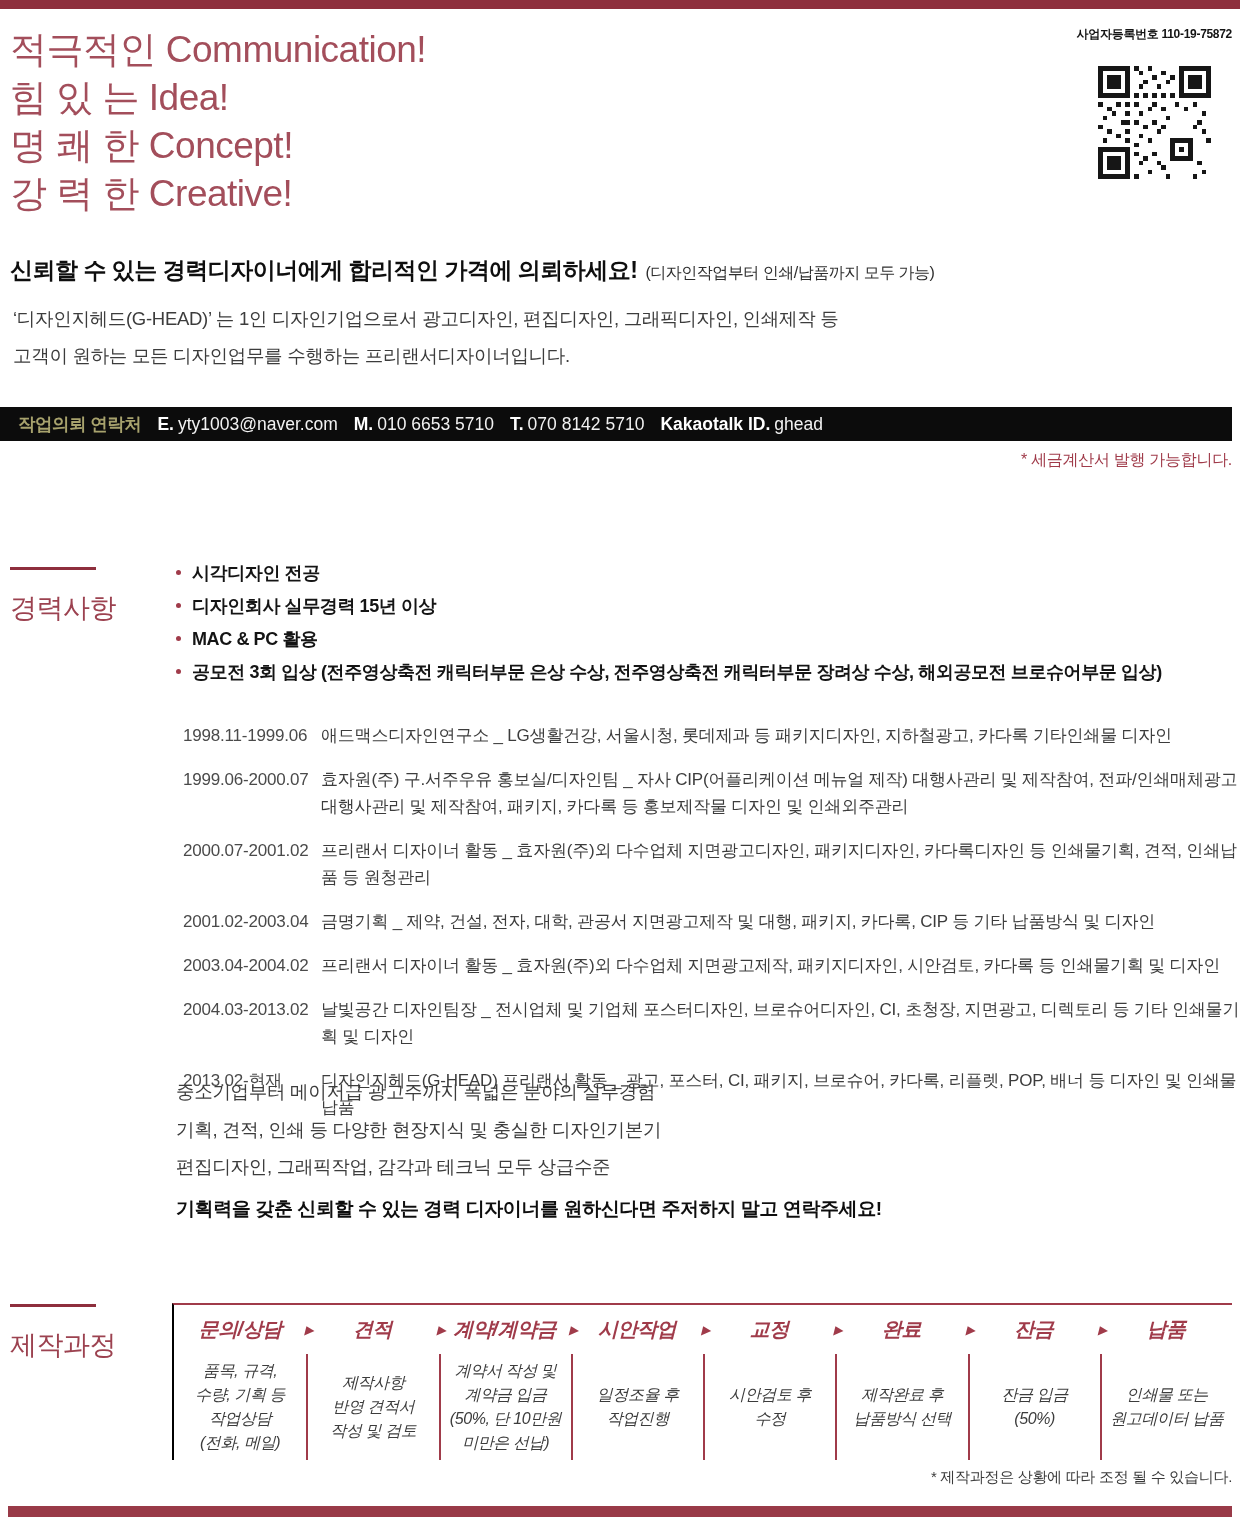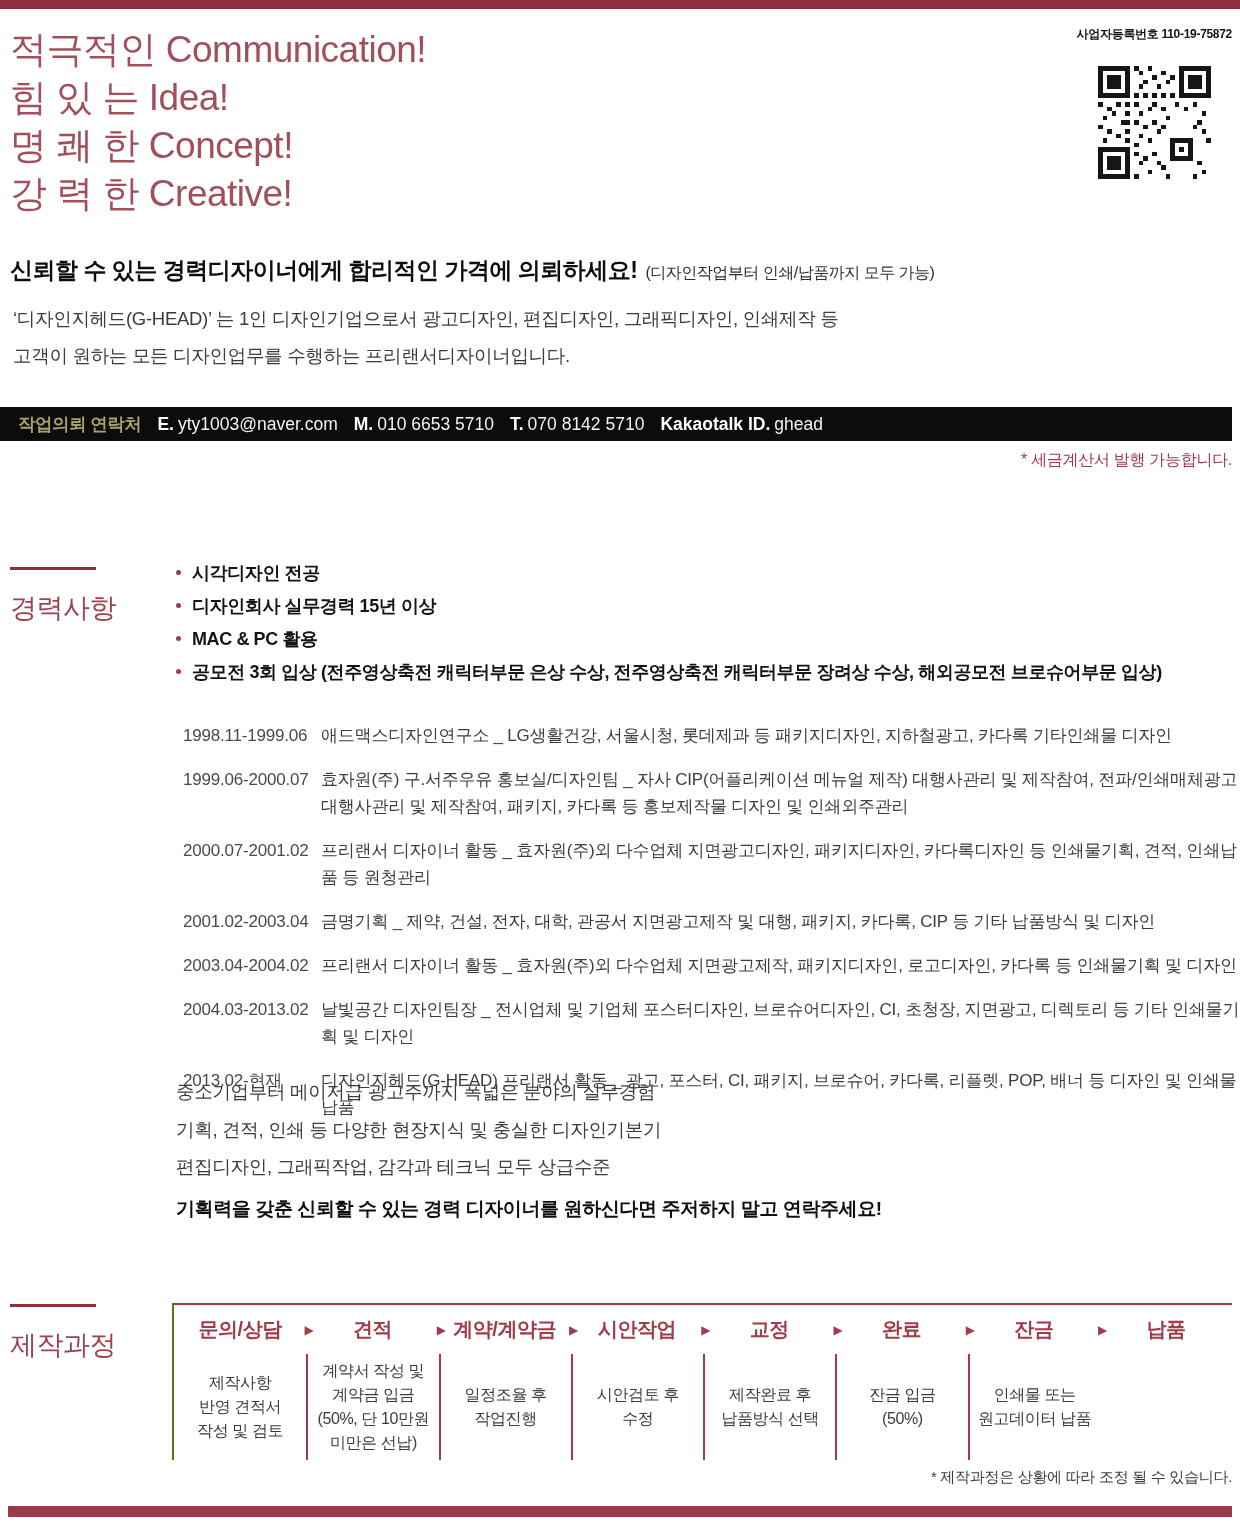--- a/index.html
+++ b/index.html
@@ -34,21 +34,21 @@
   .bullets{left:176px;top:561px;}
   .bullet{display:flex;align-items:baseline;height:33px;font-size:18px;font-weight:bold;color:#141414;letter-spacing:-0.4px;}
   .bullet .dot{flex:0 0 5px;width:5px;height:5px;border-radius:50%;background:#a03b4a;margin-right:11px;position:relative;top:-4px;}
   .history{left:176px;top:722px;width:1058px;margin-left:7px;}
   .h-row{display:flex;margin-bottom:17px;font-size:17px;line-height:27px;letter-spacing:-0.2px;}
   .h-period{flex:0 0 138px;color:#4a4a4a;}
   .h-desc{flex:1;color:#3c3c3c;}
   .summary{left:176px;top:1073px;font-size:18.5px;line-height:37.5px;color:#3c3c3c;letter-spacing:-0.3px;}
   .cta{left:176px;top:1196px;font-size:19px;font-weight:bold;color:#0e0e0e;letter-spacing:-0.4px;}
   
-  .proc-table{left:172px;top:1303px;width:1060px;border-top:2px solid #a03b4a;border-left:2px solid #4d7c0f;box-sizing:border-box;}
+  .proc-table{left:172px;top:1303px;width:1060px;border-top:2px solid #a03b4a;border-left:2px solid #000000;box-sizing:border-box;font-style:italic;}
   .proc-head{display:grid;grid-template-columns:repeat(8,1fr);height:49px;align-items:center;}
   .proc-head .ph{position:relative;text-align:center;color:#a03b4a;font-weight:bold;font-size:20px;letter-spacing:-0.5px;}
   .proc-head .arrow{position:absolute;right:-7px;top:50%;transform:translateY(-50%);font-size:12px;color:#a03b4a;font-weight:normal;}
   .proc-body{display:grid;grid-template-columns:repeat(8,1fr);}
   .proc-body .pc{min-height:106px;border-left:2px solid #a03b4a;box-sizing:border-box;display:flex;align-items:center;justify-content:center;
     text-align:center;font-size:16px;line-height:24px;color:#3c3c3c;white-space:pre-line;padding:4px 4px;letter-spacing:-0.4px;}
   .proc-body .pc:first-child{border-left:none;}
   .proc-note{right:8px;top:1468px;font-size:15px;color:#3a3a3a;letter-spacing:-0.3px;}
 </style>
 </head>
@@ -152,21 +152,21 @@
     <div class="h-row">
         <span class="h-period">2000.07-2001.02</span>
         <span class="h-desc">프리랜서 디자이너 활동 _ 효자원(주)외 다수업체 지면광고디자인, 패키지디자인, 카다록디자인 등 인쇄물기획, 견적, 인쇄납품 등 원청관리</span>
       </div>
     <div class="h-row">
         <span class="h-period">2001.02-2003.04</span>
         <span class="h-desc">금명기획 _ 제약, 건설, 전자, 대학, 관공서 지면광고제작 및 대행, 패키지, 카다록, CIP 등 기타 납품방식 및 디자인</span>
       </div>
     <div class="h-row">
         <span class="h-period">2003.04-2004.02</span>
-        <span class="h-desc">프리랜서 디자이너 활동 _ 효자원(주)외 다수업체 지면광고제작, 패키지디자인, 로고디자인, 카다록 등 인쇄물기획 및 디자인</span>
+        <span class="h-desc">프리랜서 디자이너 활동 _ 효자원(주)외 다수업체 지면광고제작, 패키지디자인, 시안검토, 카다록 등 인쇄물기획 및 디자인</span>
       </div>
     <div class="h-row">
         <span class="h-period">2004.03-2013.02</span>
         <span class="h-desc">날빛공간 디자인팀장 _ 전시업체 및 기업체 포스터디자인, 브로슈어디자인, CI, 초청장, 지면광고, 디렉토리 등 기타 인쇄물기획 및 디자인</span>
       </div>
     <div class="h-row">
         <span class="h-period">2013.02-현재</span>
         <span class="h-desc">디자인지헤드(G-HEAD) 프리랜서 활동 _ 광고, 포스터, CI, 패키지, 브로슈어, 카다록, 리플렛, POP, 배너 등 디자인 및 인쇄물 납품</span>
       </div>
   </div>
@@ -186,20 +186,24 @@
       <div class="ph"><span>문의/상담</span><span class="arrow">▶</span></div>
       <div class="ph"><span>견적</span><span class="arrow">▶</span></div>
       <div class="ph"><span>계약/계약금</span><span class="arrow">▶</span></div>
       <div class="ph"><span>시안작업</span><span class="arrow">▶</span></div>
       <div class="ph"><span>교정</span><span class="arrow">▶</span></div>
       <div class="ph"><span>완료</span><span class="arrow">▶</span></div>
       <div class="ph"><span>잔금</span><span class="arrow">▶</span></div>
       <div class="ph"><span>납품</span></div>
     </div>
     <div class="proc-body">
+      <div class="pc">품목, 규격,
+수량, 기획 등
+작업상담
+(전화, 메일)</div>
       <div class="pc">제작사항
 반영 견적서
 작성 및 검토</div>
       <div class="pc">계약서 작성 및
 계약금 입금
 (50%, 단 10만원
 미만은 선납)</div>
       <div class="pc">일정조율 후
 작업진행</div>
       <div class="pc">시안검토 후

